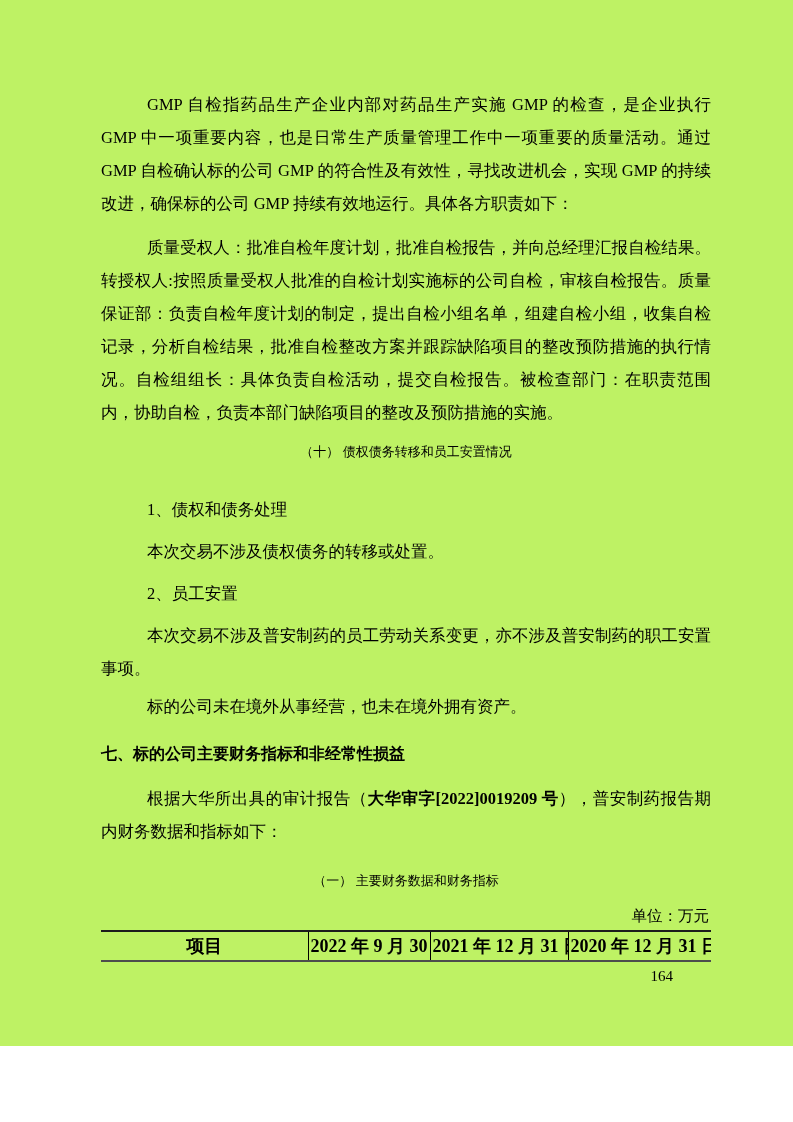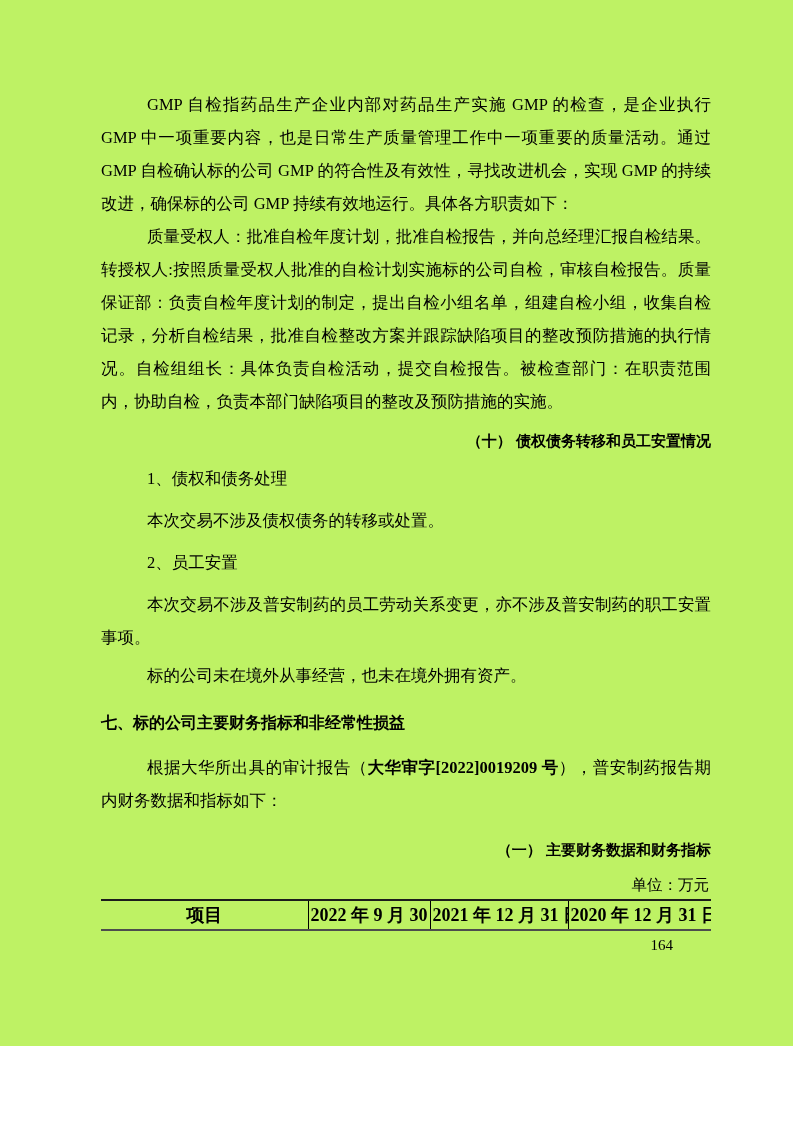--- a/index.html
+++ b/index.html
@@ -9,31 +9,31 @@
     overflow:hidden; color:#000;
     font-family:"Liberation Serif", serif;
   }
   .content { position:absolute; left:101px; top:88px; width:610px; }
   p.body {
     font-size:16.5px; line-height:33px; text-align:justify;
     text-indent:46px; color:#000;
   }
   .b { font-weight:bold; }
   h3.sec {
-    font-family:"Liberation Sans", sans-serif; font-weight:bold;
-    font-size:15px; line-height:26px; color:#000; text-align:right;
+    font-family:"Liberation Sans", sans-serif; font-weight:normal;
+    font-size:13px; line-height:26px; color:#000; text-align:center;
   }
   h2.big {
     font-family:"Liberation Sans", sans-serif; font-weight:bold;
     font-size:16px; line-height:30px; color:#000; text-align:left;
   }
   .mt9  { margin-top:9px; }
   .mt10 { margin-top:10px; }
-  .mt11 { }
-  .mt12 { margin-top:8px; }
+  .mt11 { margin-top:11px; }
+  .mt12 { margin-top:28px; }
   .mt13 { margin-top:13px; }
   .mt16 { margin-top:16px; }
   .mt18 { margin-top:5px; }
   .mt20 { margin-top:20px; }
   .unit {
     margin-top:12px; font-size:15.5px; line-height:20px;
     text-align:right; text-indent:0; padding-right:2px;
   }
   table.fin {
     margin-top:4px; width:610px; table-layout:fixed; border-collapse:collapse;

